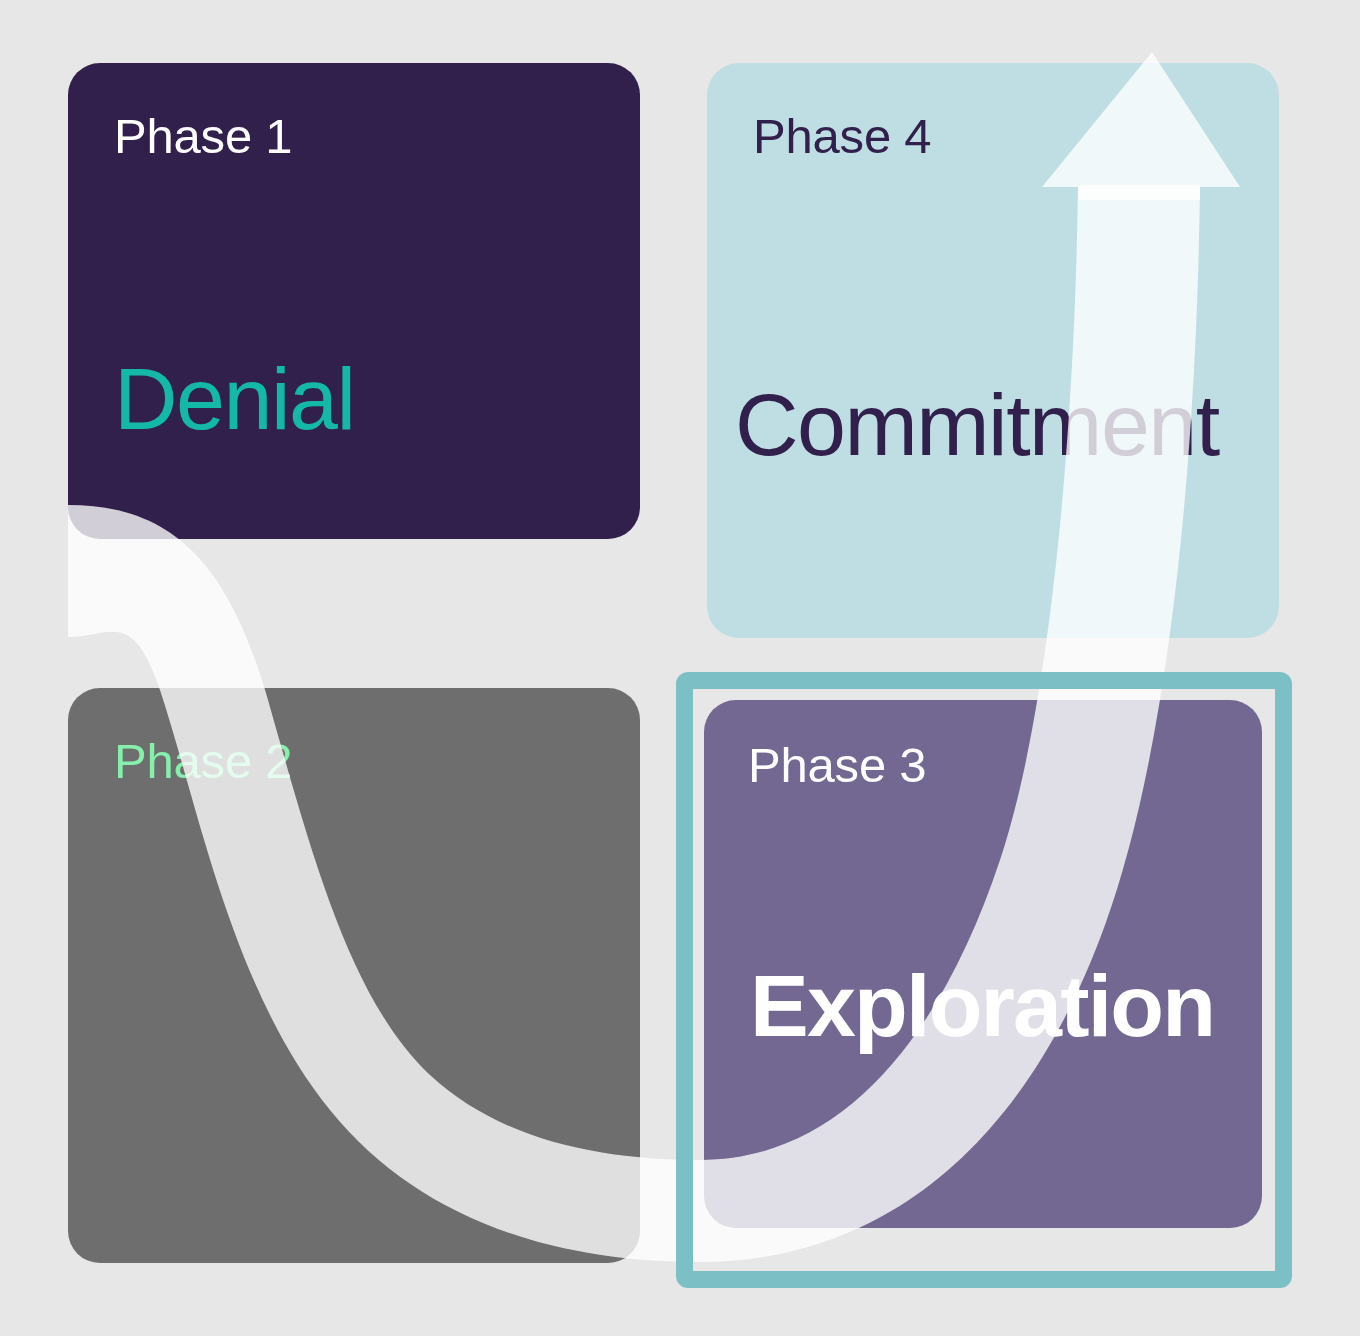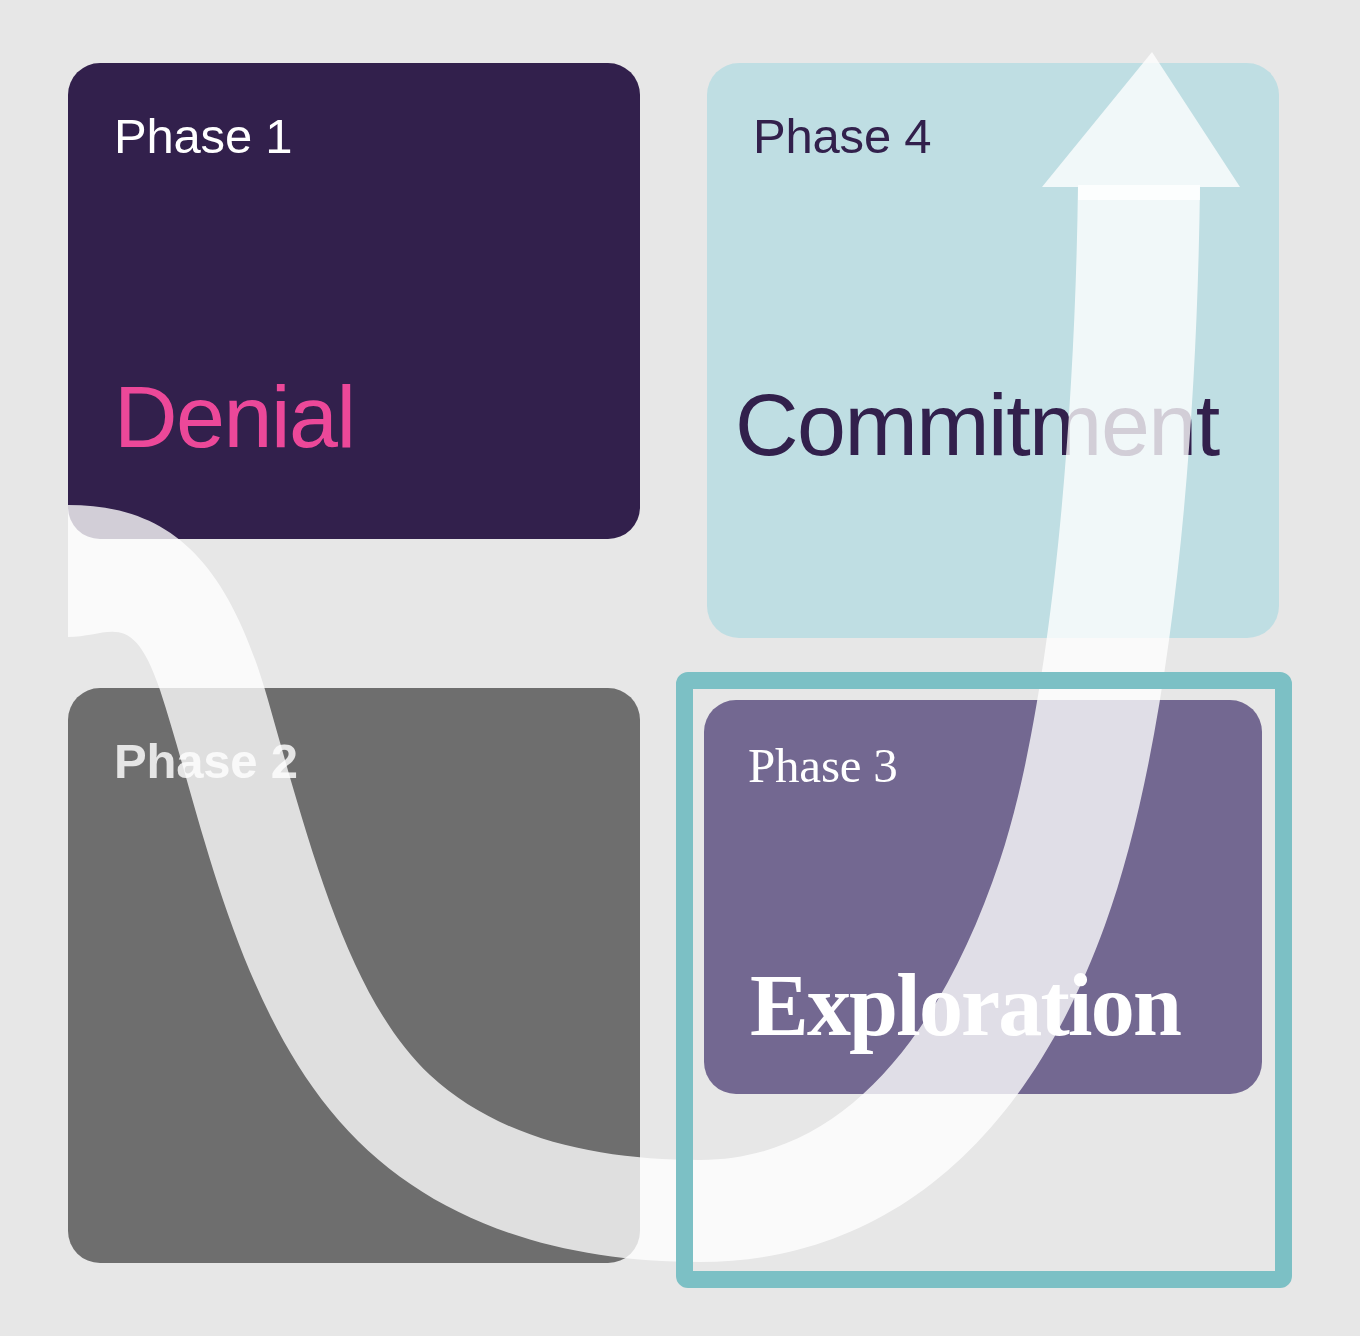--- a/index.html
+++ b/index.html
@@ -46,51 +46,50 @@
     white-space: nowrap;
   }
   .phase-title.bold { font-weight: 700; letter-spacing: -1.8px; margin-top: 28px; }
 
   
   #card-phase-1 {
     left: 68px; top: 63px; width: 572px; height: 476px;
     background: #32204c;
   }
   #card-phase-1 .phase-label { color: #ffffff; }
-  #card-phase-1 .phase-title { color: #ec4899; top: 308px; }
+  #card-phase-1 .phase-title { color: #14b8a6; top: 290px; }
 
   
   #card-phase-2 {
     left: 68px; top: 688px; width: 572px; height: 575px;
     background: #6e6e6e;
   }
-  #card-phase-2 .phase-label { color: #e5e5e5; font-weight: bold; }
+  #card-phase-2 .phase-label { color: #86efac; }
 
   
   #card-phase-4 {
     left: 690px; top: 63px; width: 572px; height: 575px;
     background: #bfdee3;
     margin-left: 17px;
   }
   #card-phase-4 .phase-label { color: #32204c; }
   #card-phase-4 .phase-title { color: #32204c; top: 316px; left: 28px; text-align: right; }
 
   
   #card-phase-3-ring {
     position: absolute;
     left: 676px; top: 672px; width: 616px; height: 616px;
     border: 17px solid #7cc0c5;
     border-radius: 12px;
     box-sizing: border-box;
     background: transparent;
   }
   #card-phase-3 {
-    left: 704px; top: 700px; width: 558px; height: 394px;
+    left: 704px; top: 700px; width: 558px; height: 528px;
     background: #736891;
-    font-family: Liberation Serif, serif;
   }
   #card-phase-3 .phase-label { color: #ffffff; }
   #card-phase-3 .phase-title { color: #ffffff; top: 232px; }
   #card-phase-3 .card-inner { padding: 40px 44px; }
 
   
   #flow-layer {
     position: absolute;
     left: 0; top: 0;
     width: 1360px; height: 1336px;

